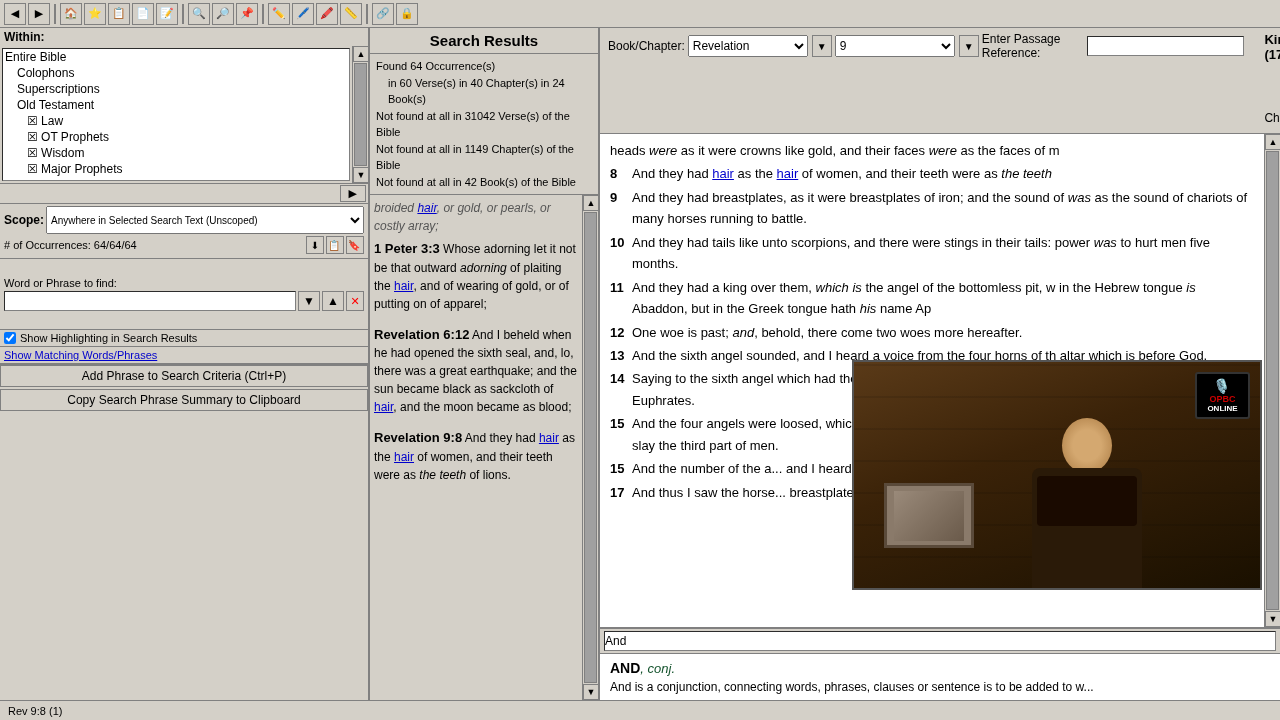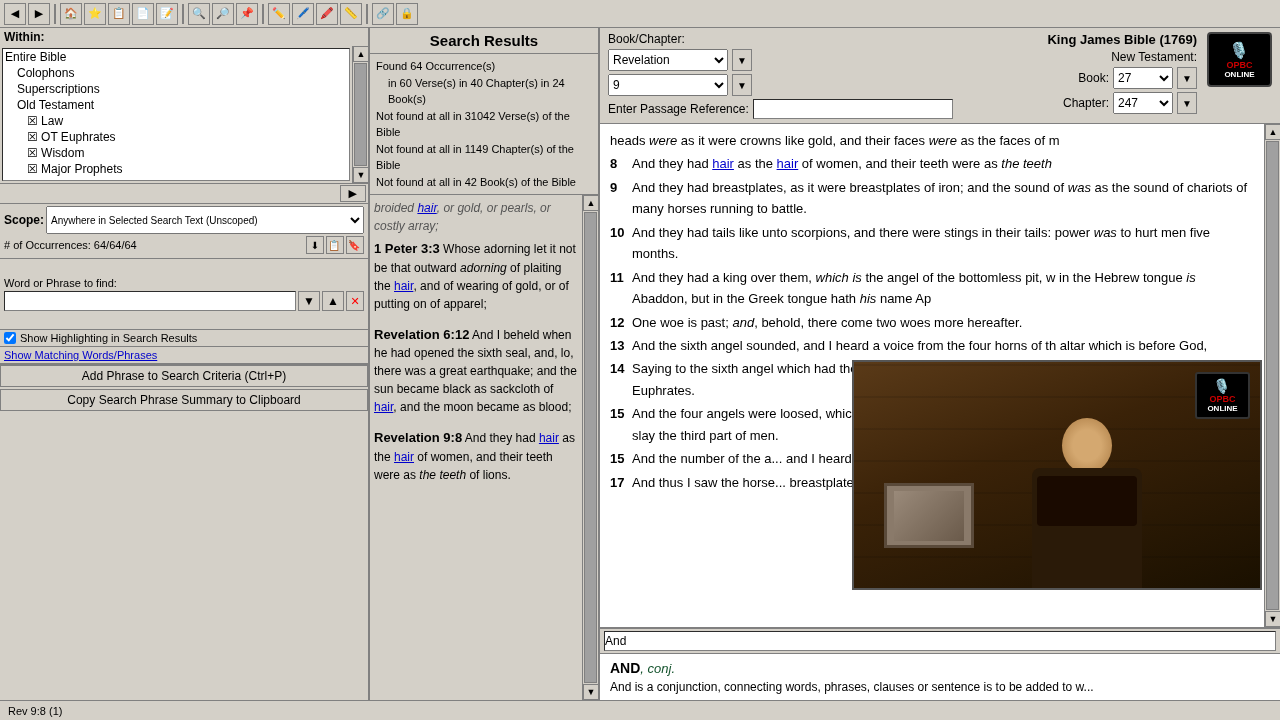--- a/index.html
+++ b/index.html
@@ -66,21 +66,21 @@
 
       <div class="tree-section" style="height:175px; min-height:175px; max-height:175px;">
         <div style="padding:2px 4px; font-size:12px; font-weight:bold; background:#d4d0c8;">Within:</div>
         <div style="display:flex; flex:1; overflow:hidden;">
           <div class="tree-container" style="flex:1; overflow-y:auto;">
             <div class="tree-item" style="padding-left:2px;">Entire Bible</div>
             <div class="tree-item" style="padding-left:14px;">Colophons</div>
             <div class="tree-item" style="padding-left:14px;">Superscriptions</div>
             <div class="tree-item" style="padding-left:14px;">Old Testament</div>
             <div class="tree-item" style="padding-left:24px;">☒ Law</div>
-            <div class="tree-item" style="padding-left:24px;">☒ OT Euphrates</div>
+            <div class="tree-item" style="padding-left:24px;">☒ OT Prophets</div>
             <div class="tree-item" style="padding-left:24px;">☒ Wisdom</div>
             <div class="tree-item" style="padding-left:24px;">☒ Major Prophets</div>
           </div>
           <div style="display:flex; flex-direction:column; width:16px; background:#d4d0c8; border-left:1px solid #808080;">
             <div style="width:16px; height:16px; background:#d4d0c8; border:1px solid #808080; display:flex; align-items:center; justify-content:center; font-size:9px; cursor:pointer;">▲</div>
             <div style="flex:1; background:#a0a0a0; border:1px solid #808080; margin:1px;"></div>
             <div style="width:16px; height:16px; background:#d4d0c8; border:1px solid #808080; display:flex; align-items:center; justify-content:center; font-size:9px; cursor:pointer;">▼</div>
           </div>
         </div>
 
@@ -165,21 +165,21 @@
           <div style="flex:1; background:#a0a0a0; border:1px solid #808080; margin:1px;"></div>
           <div style="width:16px; height:16px; background:#d4d0c8; border:1px solid #808080; display:flex; align-items:center; justify-content:center; font-size:9px; cursor:pointer;">▼</div>
         </div>
       </div>
     </div>
 
     <div class="right-panel">
 
       <div style="display:flex; padding:4px 8px; background:#d4d0c8; border-bottom:1px solid #808080; align-items:flex-start; gap:10px;">
 
-        <div style="display:flex; flex-direction:column; gap:3px;">
+        <div style="display:flex; flex-direction:row; gap:3px;">
           <div style="display:flex; align-items:center; gap:4px;">
             <span style="font-size:12px;">Book/Chapter:</span>
           </div>
           <div style="display:flex; align-items:center; gap:4px;">
             <select style="height:22px; font-size:12px; min-width:120px;">
               <option>Revelation</option>
             </select>
             <button style="width:20px; height:22px; background:#d4d0c8; border:1px solid #808080; cursor:pointer; font-size:10px;">▼</button>
           </div>
           <div style="display:flex; align-items:center; gap:4px;">

